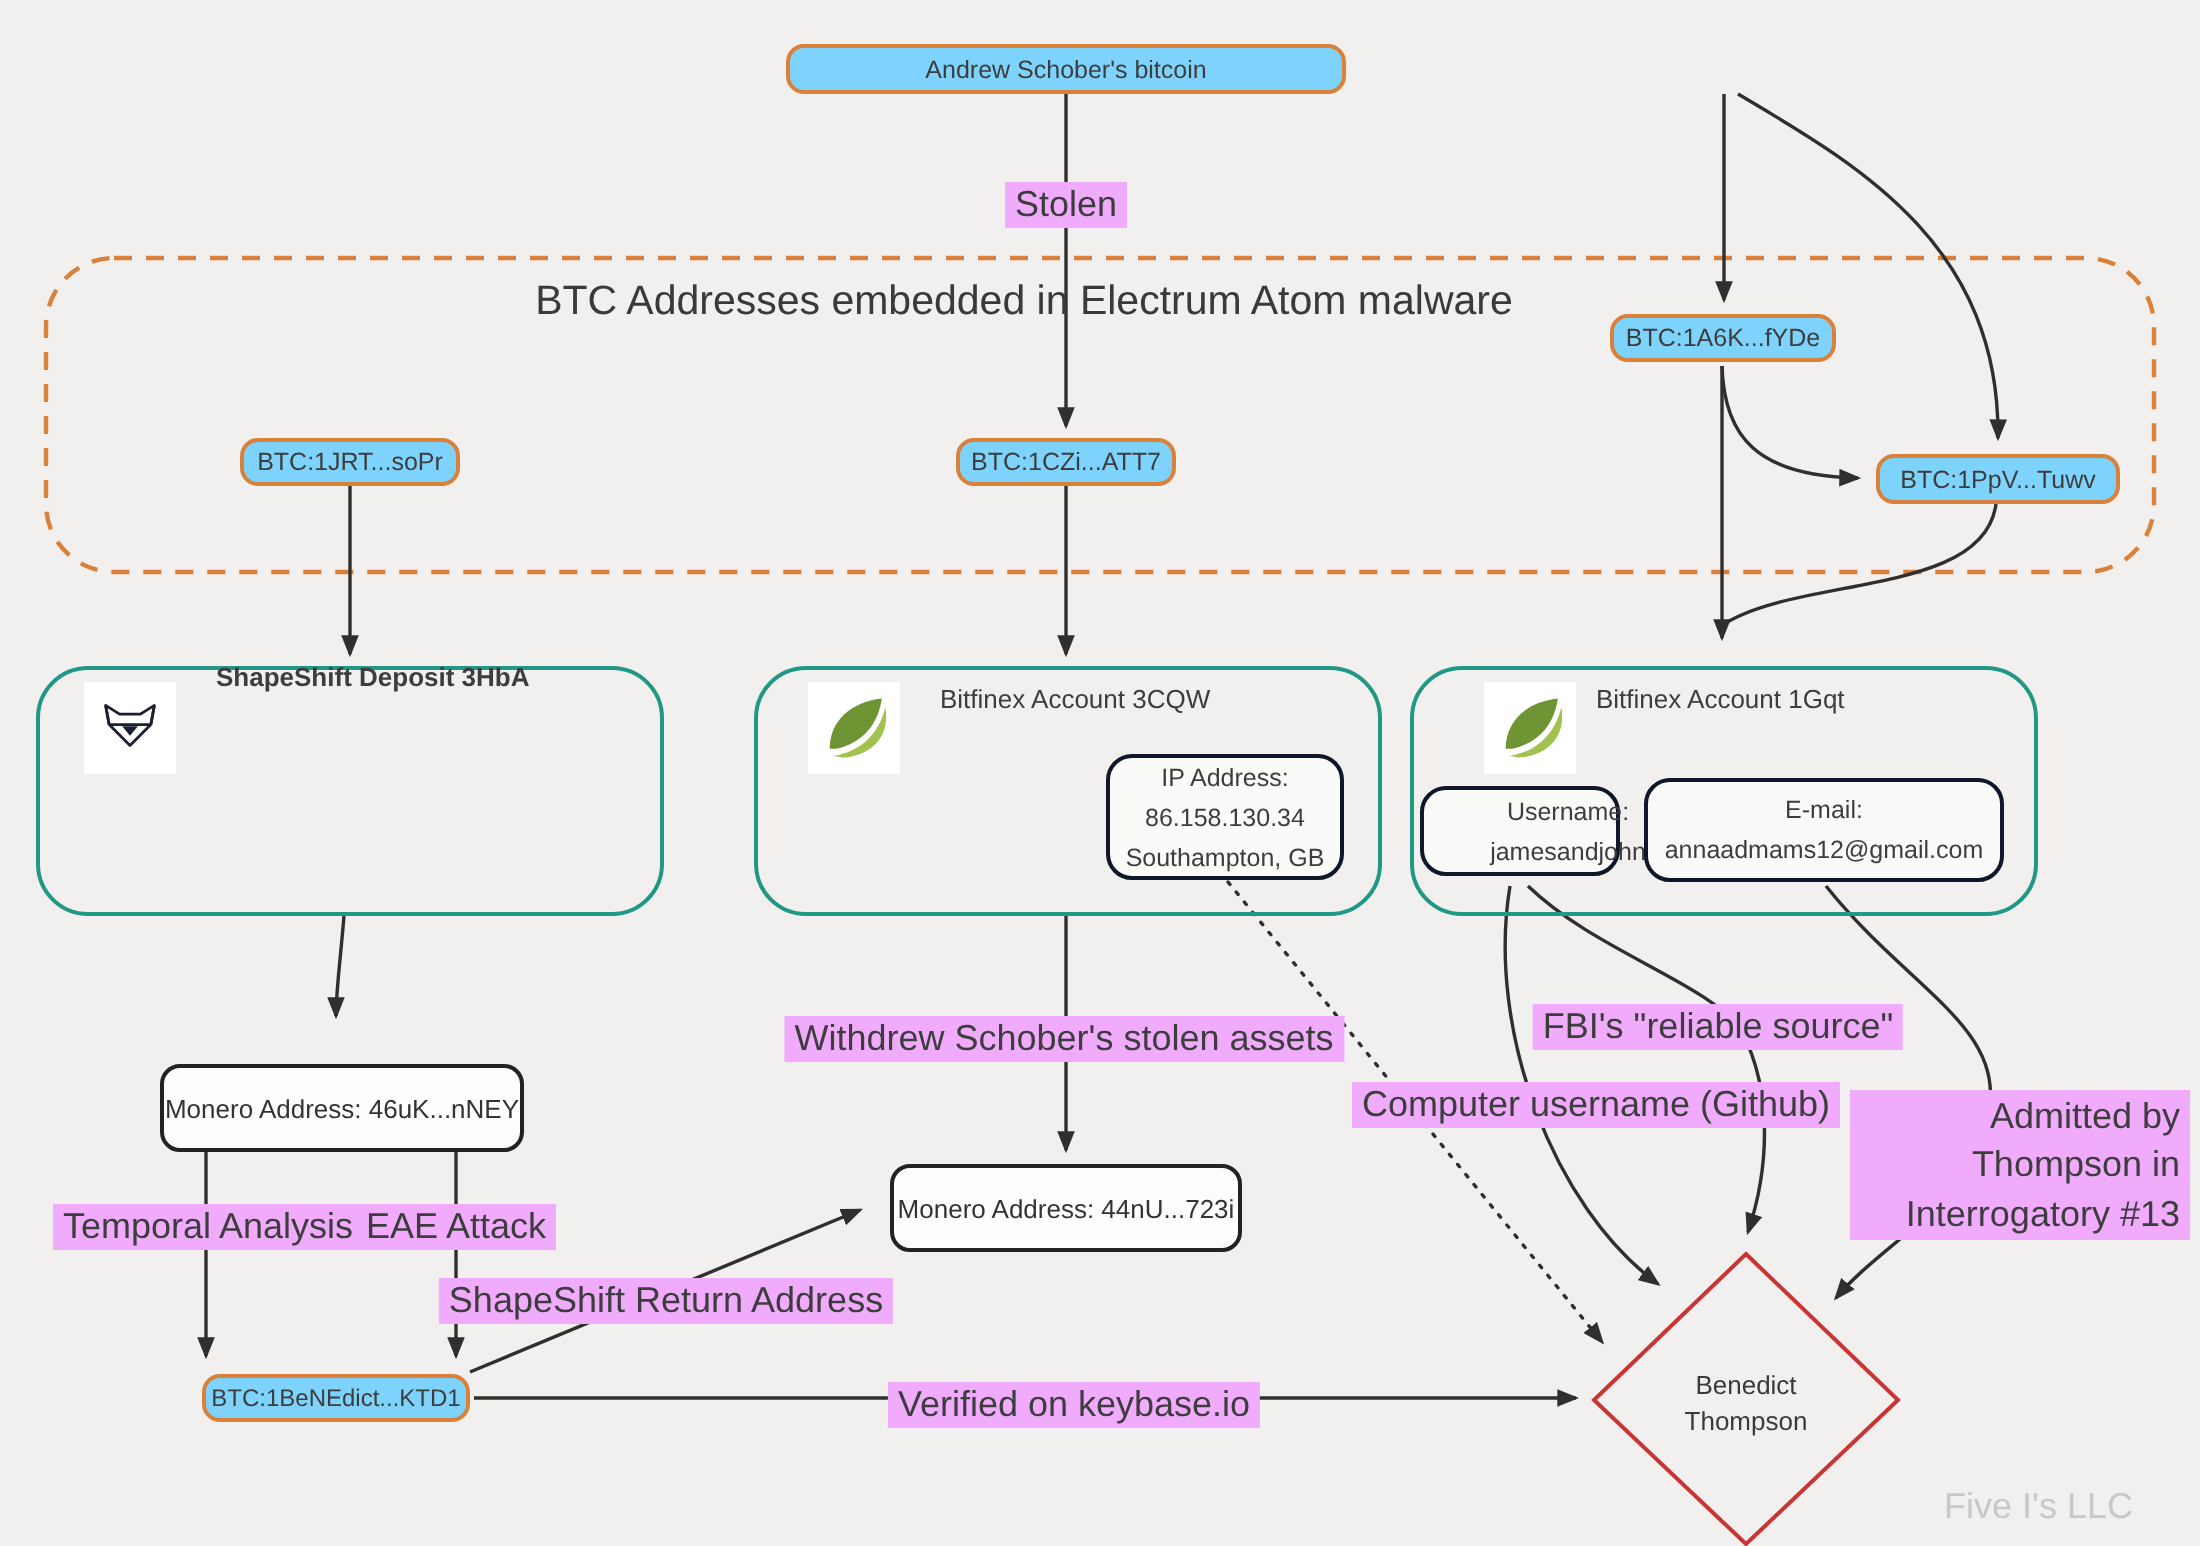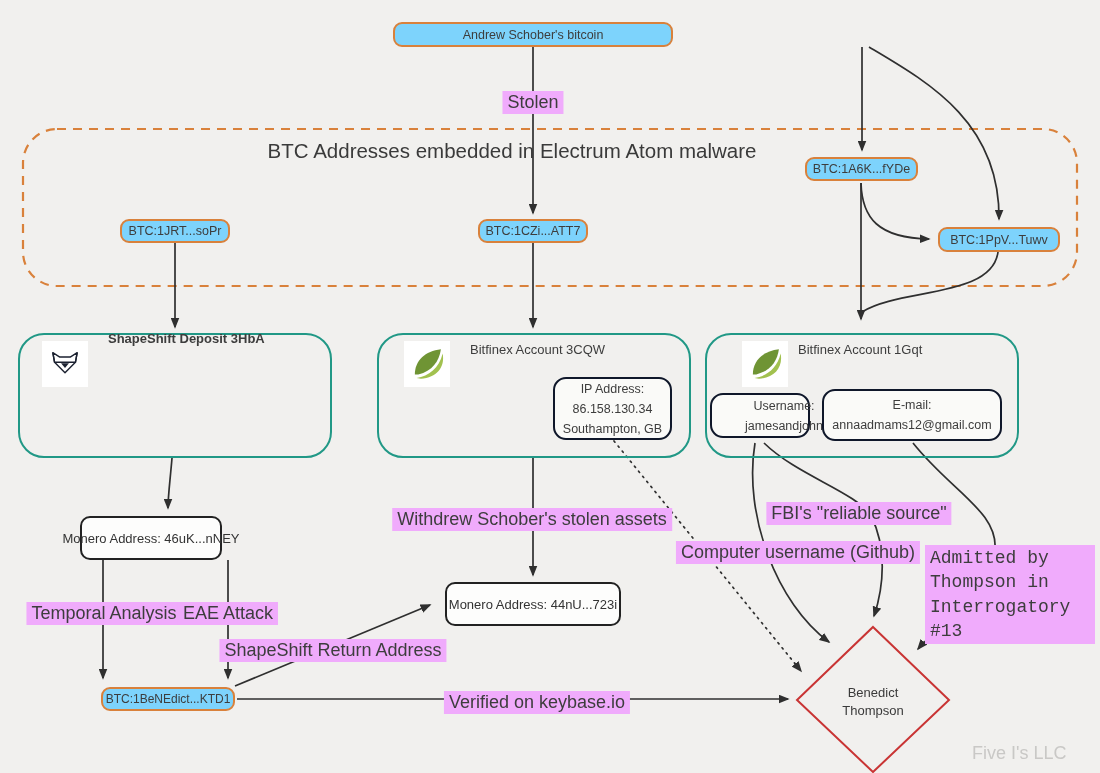--- a/index.html
+++ b/index.html
@@ -32,21 +32,21 @@
     font-size:12.5px;line-height:1.6;color:#3d3d3d;text-align:center;box-sizing:border-box;
   }
   .iconsq{
     position:absolute;width:46px;height:46px;background:#fff;
     display:flex;align-items:center;justify-content:center;
   }
   .edge-label{
     position:absolute;font-size:18px;color:#3d3d3d;background:#f0abfc;
     padding:1px 5px;white-space:nowrap;transform:translateX(-50%);
   }
-  .edge-label.multiline{white-space:normal;text-align:left;line-height:1.35;transform:none;font-family:Liberation Mono, monospace;}
+  .edge-label.multiline{white-space:normal;text-align:right;line-height:1.35;transform:none;}
   .container-title{
     position:absolute;left:0;top:139px;width:1024px;text-align:center;
     font-size:20.5px;color:#3a3a3a;
   }
   .diamond-text{
     position:absolute;left:813px;top:684px;width:120px;text-align:center;
     font-size:13px;line-height:1.4;color:#3a3a3a;
   }
   .watermark{
     position:absolute;left:972px;top:743px;font-size:18px;color:#c9c8c6;white-space:nowrap;
@@ -145,21 +145,21 @@
   <div class="bigbox-title" style="left:798px;top:342px;">Bitfinex Account 1Gqt</div>
   <div class="innerbox" style="left:710px;top:393px;width:100px;height:45px;padding-left:48px;">
     <span>Username:</span>
     <span>jamesandjohn</span>
   </div>
   <div class="innerbox" style="left:822px;top:389px;width:180px;height:52px;">
     <span>E-mail:</span>
     <span>annaadmams12@gmail.com</span>
   </div>
 
-  <div class="blackbox" style="left:80px;top:516px;width:142px;height:44px;">
+  <div class="blackbox" style="left:80px;top:532px;width:182px;height:44px;">
     <span>Monero Address: 46uK...nNEY</span>
   </div>
   <div class="blackbox" style="left:445px;top:582px;width:176px;height:44px;">
     <span>Monero Address: 44nU...723i</span>
   </div>
   <div class="pill" style="left:101px;top:687px;width:134px;height:24px;font-size:12px;">
     <span>BTC:1BeNEdict...KTD1</span>
   </div>
 
   <div class="diamond-text">

